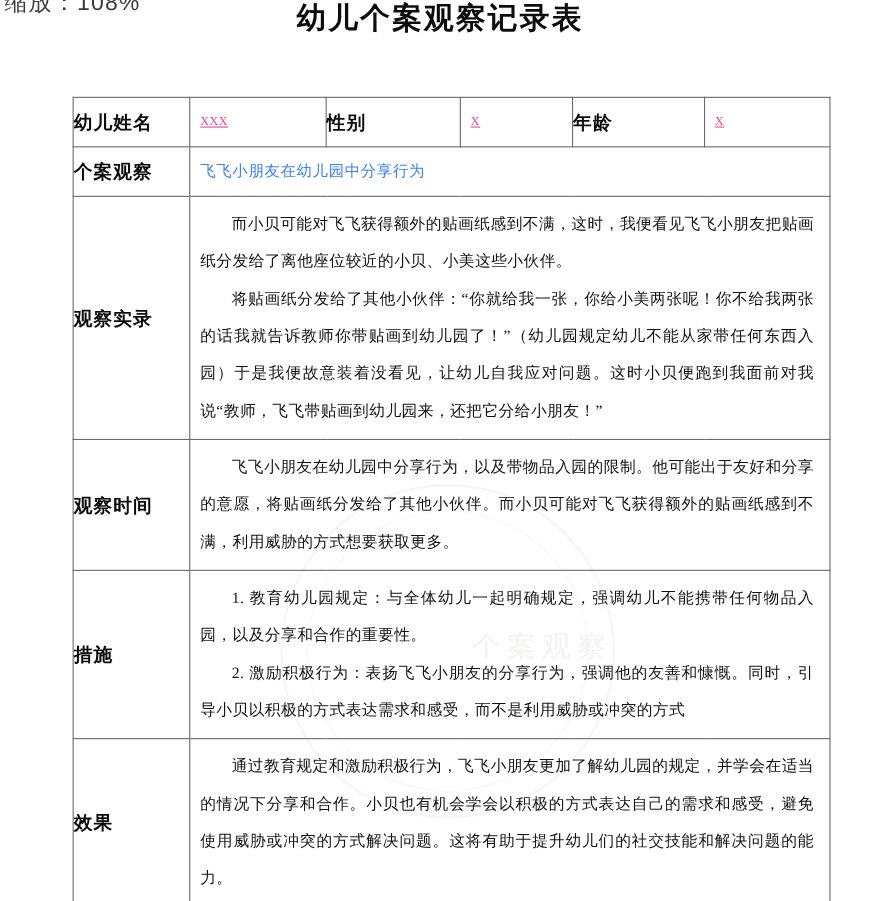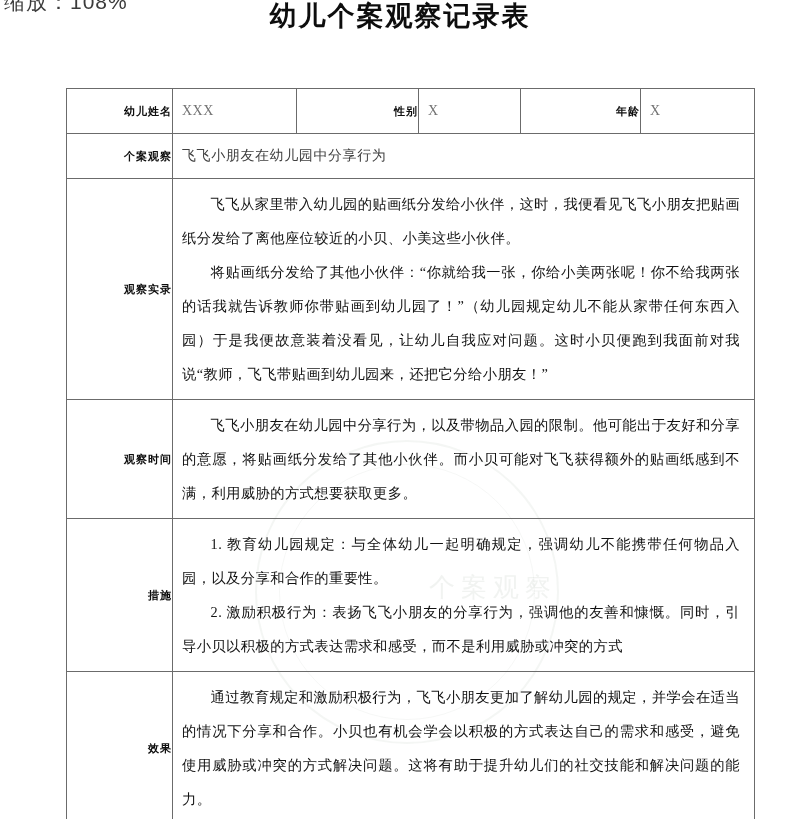--- a/index.html
+++ b/index.html
@@ -83,37 +83,38 @@
     z-index: 2;
     background: transparent;
   }
   #record-table td {
     border: 1px solid #6b6b6b;
     padding: 0;
     vertical-align: middle;
     background: transparent;
   }
   .lbl {
-    text-align: right;
+    text-align: left;
     font-weight: bold;
-    font-size: 11px;
+    font-size: 17px;
     letter-spacing: 1px;
     color: #0d0d0d;
   }
   .val {
-    font-size: 14px;
-    color: #737373;
+    font-size: 11px;
+    color: #ec4899;
     padding-left: 9px !important;
     letter-spacing: 0.5px;
+    text-decoration: underline;
   }
   .row-short td { height: 44px; }
 
   .goal-cell {
     font-size: 14px;
-    color: #404040;
+    color: #3b82f6;
     padding-left: 9px !important;
     letter-spacing: 0.6px;
   }
   .row-goal td { height: 44px; }
 
   .body-cell {
     padding: 8px 14px 8px 9px !important;
     vertical-align: middle;
   }
   .body-cell p {
@@ -161,21 +162,21 @@
 
 
     <tr class="row-goal">
       <td class="lbl">个案观察</td>
       <td class="goal-cell" colspan="5">飞飞小朋友在幼儿园中分享行为</td>
     </tr>
 
     <tr>
       <td class="lbl">观察实录</td>
       <td class="body-cell" colspan="5">
-        <p>飞飞从家里带入幼儿园的贴画纸分发给小伙伴，这时，我便看见飞飞小朋友把贴画纸分发给了离他座位较近的小贝、小美这些小伙伴。</p>
+        <p>而小贝可能对飞飞获得额外的贴画纸感到不满，这时，我便看见飞飞小朋友把贴画纸分发给了离他座位较近的小贝、小美这些小伙伴。</p>
         <p>将贴画纸分发给了其他小伙伴：“你就给我一张，你给小美两张呢！你不给我两张的话我就告诉教师你带贴画到幼儿园了！”（幼儿园规定幼儿不能从家带任何东西入园）于是我便故意装着没看见，让幼儿自我应对问题。这时小贝便跑到我面前对我说“教师，飞飞带贴画到幼儿园来，还把它分给小朋友！”</p>
       </td>
     </tr>
 
     <tr>
       <td class="lbl">观察时间</td>
       <td class="body-cell" colspan="5">
         <p>飞飞小朋友在幼儿园中分享行为，以及带物品入园的限制。他可能出于友好和分享的意愿，将贴画纸分发给了其他小伙伴。而小贝可能对飞飞获得额外的贴画纸感到不满，利用威胁的方式想要获取更多。</p>
       </td>
     </tr>

